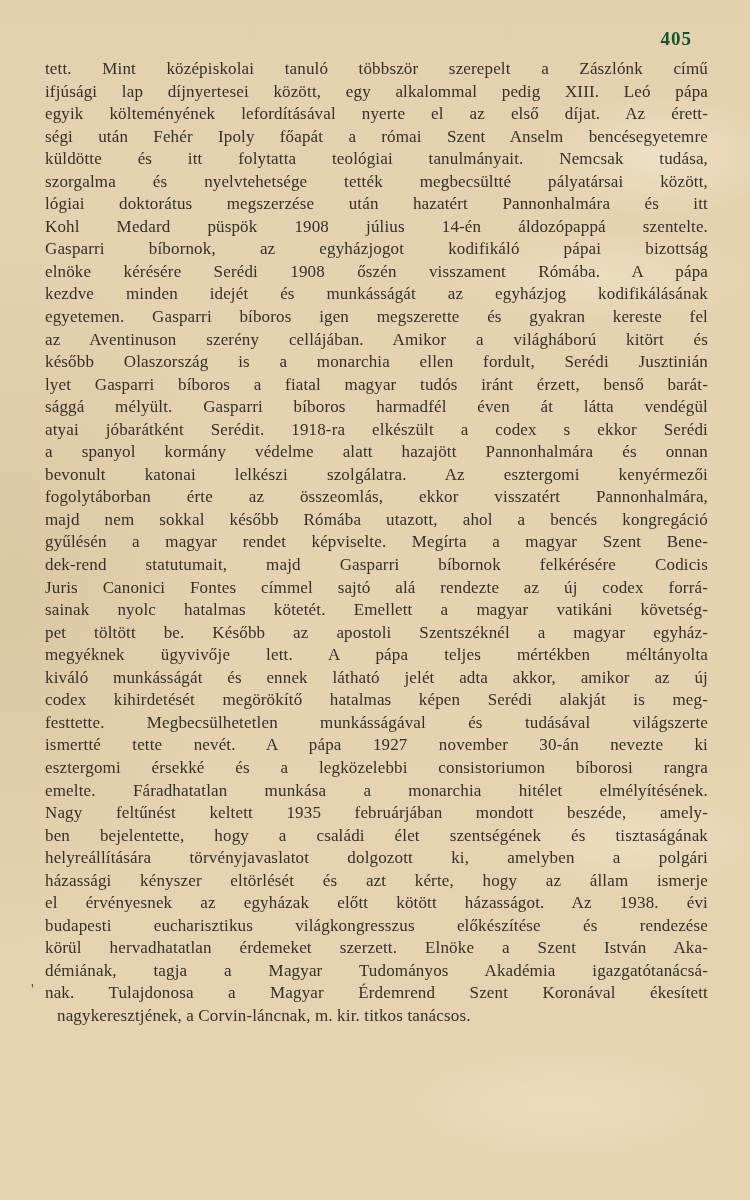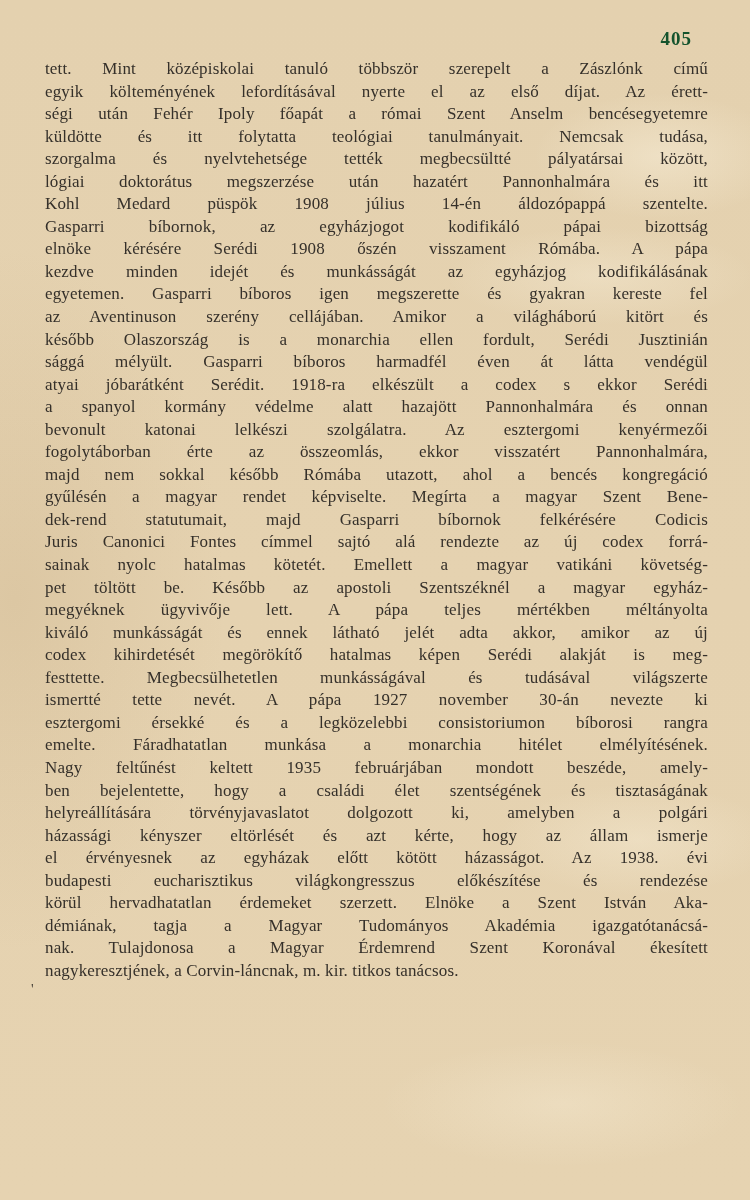--- a/index.html
+++ b/index.html
@@ -41,51 +41,54 @@
     letter-spacing: 0.15px;
   }
   .text-line {
     text-align: justify;
     text-align-last: justify;
     height: 22.55px;
     white-space: nowrap;
   }
   .text-line.last-line {
     text-align-last: left;
+    margin-left: 12px;
   }
   .margin-mark {
     position: absolute;
     left: 31px;
     top: 981px;
     font-size: 15px;
     color: #4a443b;
   }
 </style>
 </head>
 <body>
 
 <div>
   <div class="page-number">405</div>
 
   <span class="margin-mark">'</span>
 
   <div class="text-block" id="text-block">
       <div class="text-line">tett. Mint középiskolai tanuló többször szerepelt a Zászlónk című</div>
+      <div class="text-line">ifjúsági lap díjnyertesei között, egy alkalommal pedig XIII. Leó pápa</div>
       <div class="text-line">egyik költeményének lefordításával nyerte el az első díjat. Az érett-</div>
       <div class="text-line">ségi után Fehér Ipoly főapát a római Szent Anselm bencésegyetemre</div>
       <div class="text-line">küldötte és itt folytatta teológiai tanulmányait. Nemcsak tudása,</div>
       <div class="text-line">szorgalma és nyelvtehetsége tették megbecsültté pályatársai között,</div>
       <div class="text-line">lógiai doktorátus megszerzése után hazatért Pannonhalmára és itt</div>
       <div class="text-line">Kohl Medard püspök 1908 július 14-én áldozópappá szentelte.</div>
       <div class="text-line">Gasparri bíbornok, az egyházjogot kodifikáló pápai bizottság</div>
       <div class="text-line">elnöke kérésére Serédi 1908 őszén visszament Rómába. A pápa</div>
       <div class="text-line">kezdve minden idejét és munkásságát az egyházjog kodifikálásának</div>
       <div class="text-line">egyetemen. Gasparri bíboros igen megszerette és gyakran kereste fel</div>
       <div class="text-line">az Aventinuson szerény cellájában. Amikor a világháború kitört és</div>
       <div class="text-line">később Olaszország is a monarchia ellen fordult, Serédi Jusztinián</div>
+      <div class="text-line">lyet Gasparri bíboros a fiatal magyar tudós iránt érzett, benső barát-</div>
       <div class="text-line">sággá mélyült. Gasparri bíboros harmadfél éven át látta vendégül</div>
       <div class="text-line">atyai jóbarátként Serédit. 1918-ra elkészült a codex s ekkor Serédi</div>
       <div class="text-line">a spanyol kormány védelme alatt hazajött Pannonhalmára és onnan</div>
       <div class="text-line">bevonult katonai lelkészi szolgálatra. Az esztergomi kenyérmezői</div>
       <div class="text-line">fogolytáborban érte az összeomlás, ekkor visszatért Pannonhalmára,</div>
       <div class="text-line">majd nem sokkal később Rómába utazott, ahol a bencés kongregáció</div>
       <div class="text-line">gyűlésén a magyar rendet képviselte. Megírta a magyar Szent Bene-</div>
       <div class="text-line">dek-rend statutumait, majd Gasparri bíbornok felkérésére Codicis</div>
       <div class="text-line">Juris Canonici Fontes címmel sajtó alá rendezte az új codex forrá-</div>
       <div class="text-line">sainak nyolc hatalmas kötetét. Emellett a magyar vatikáni követség-</div>

